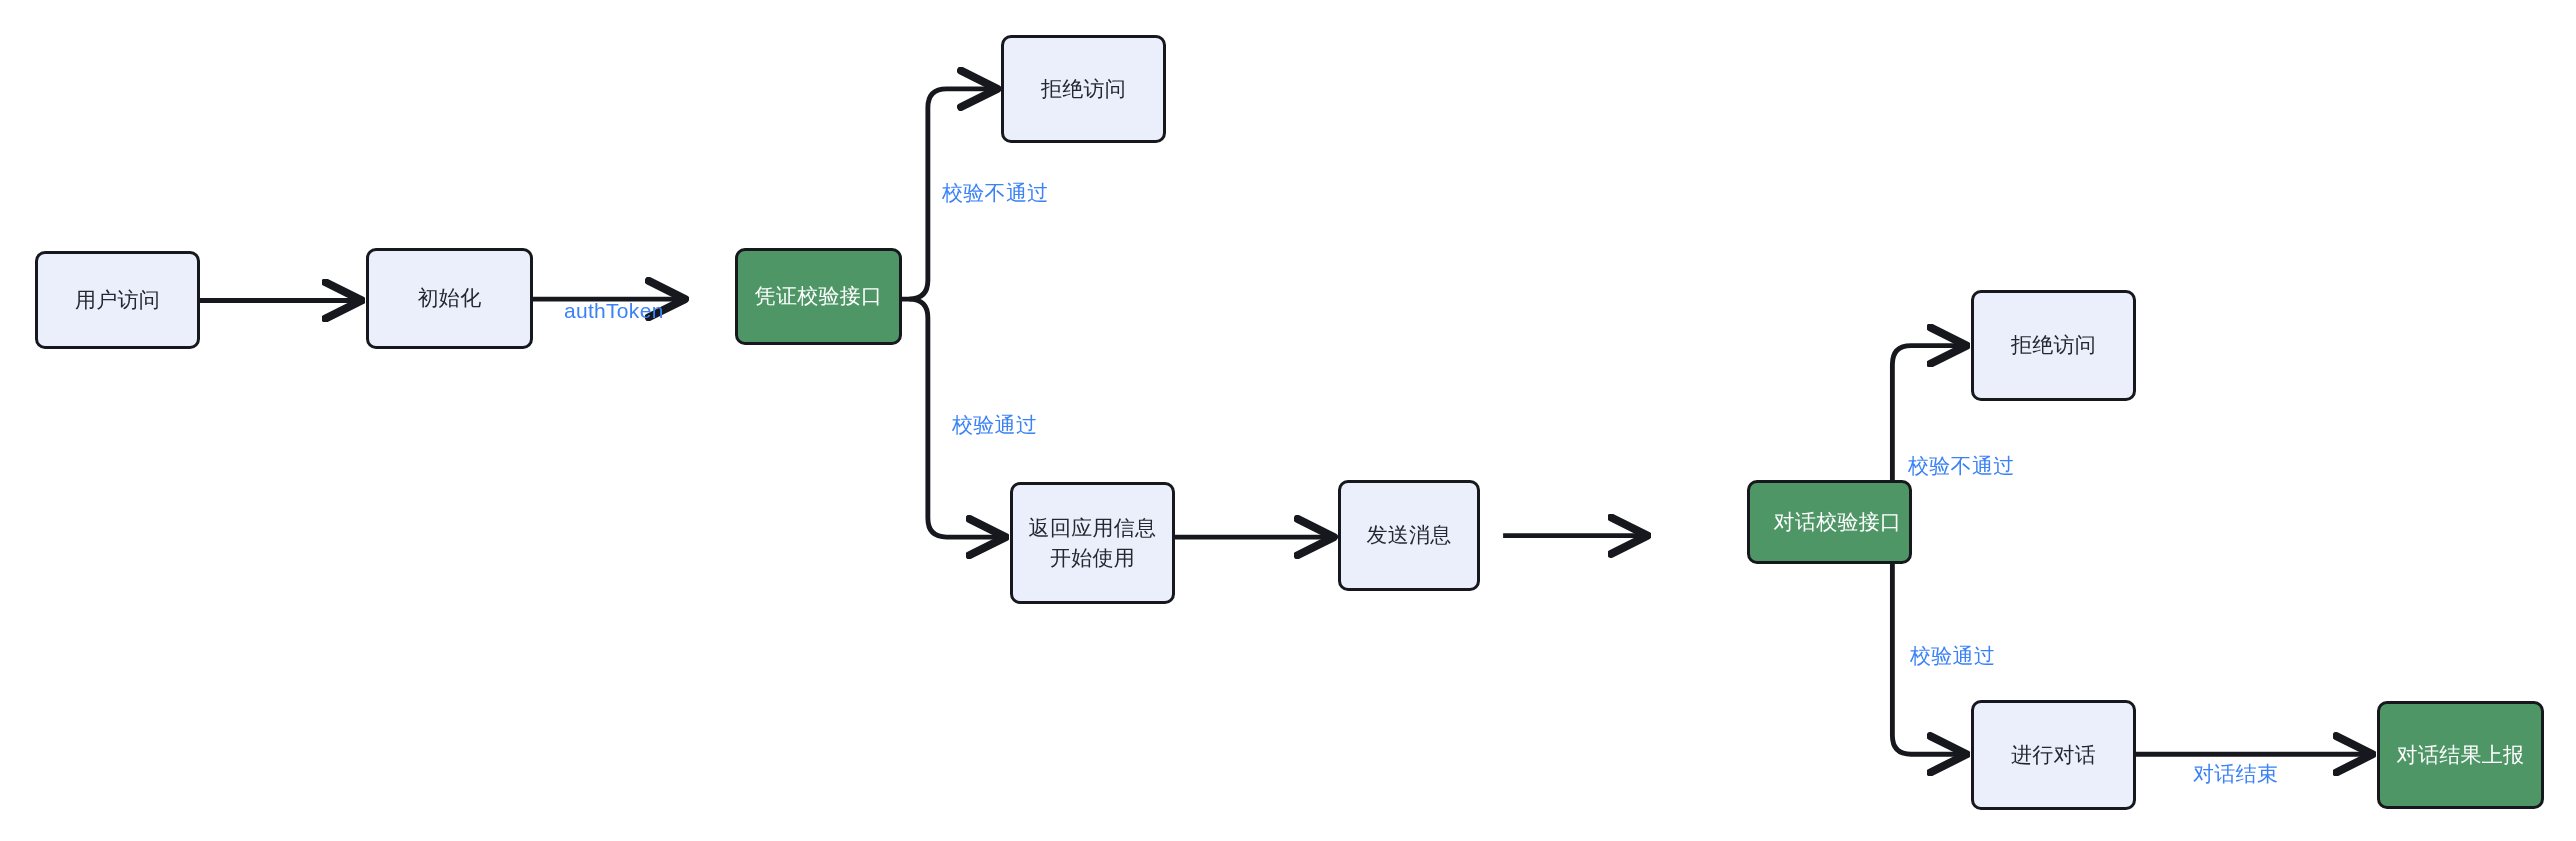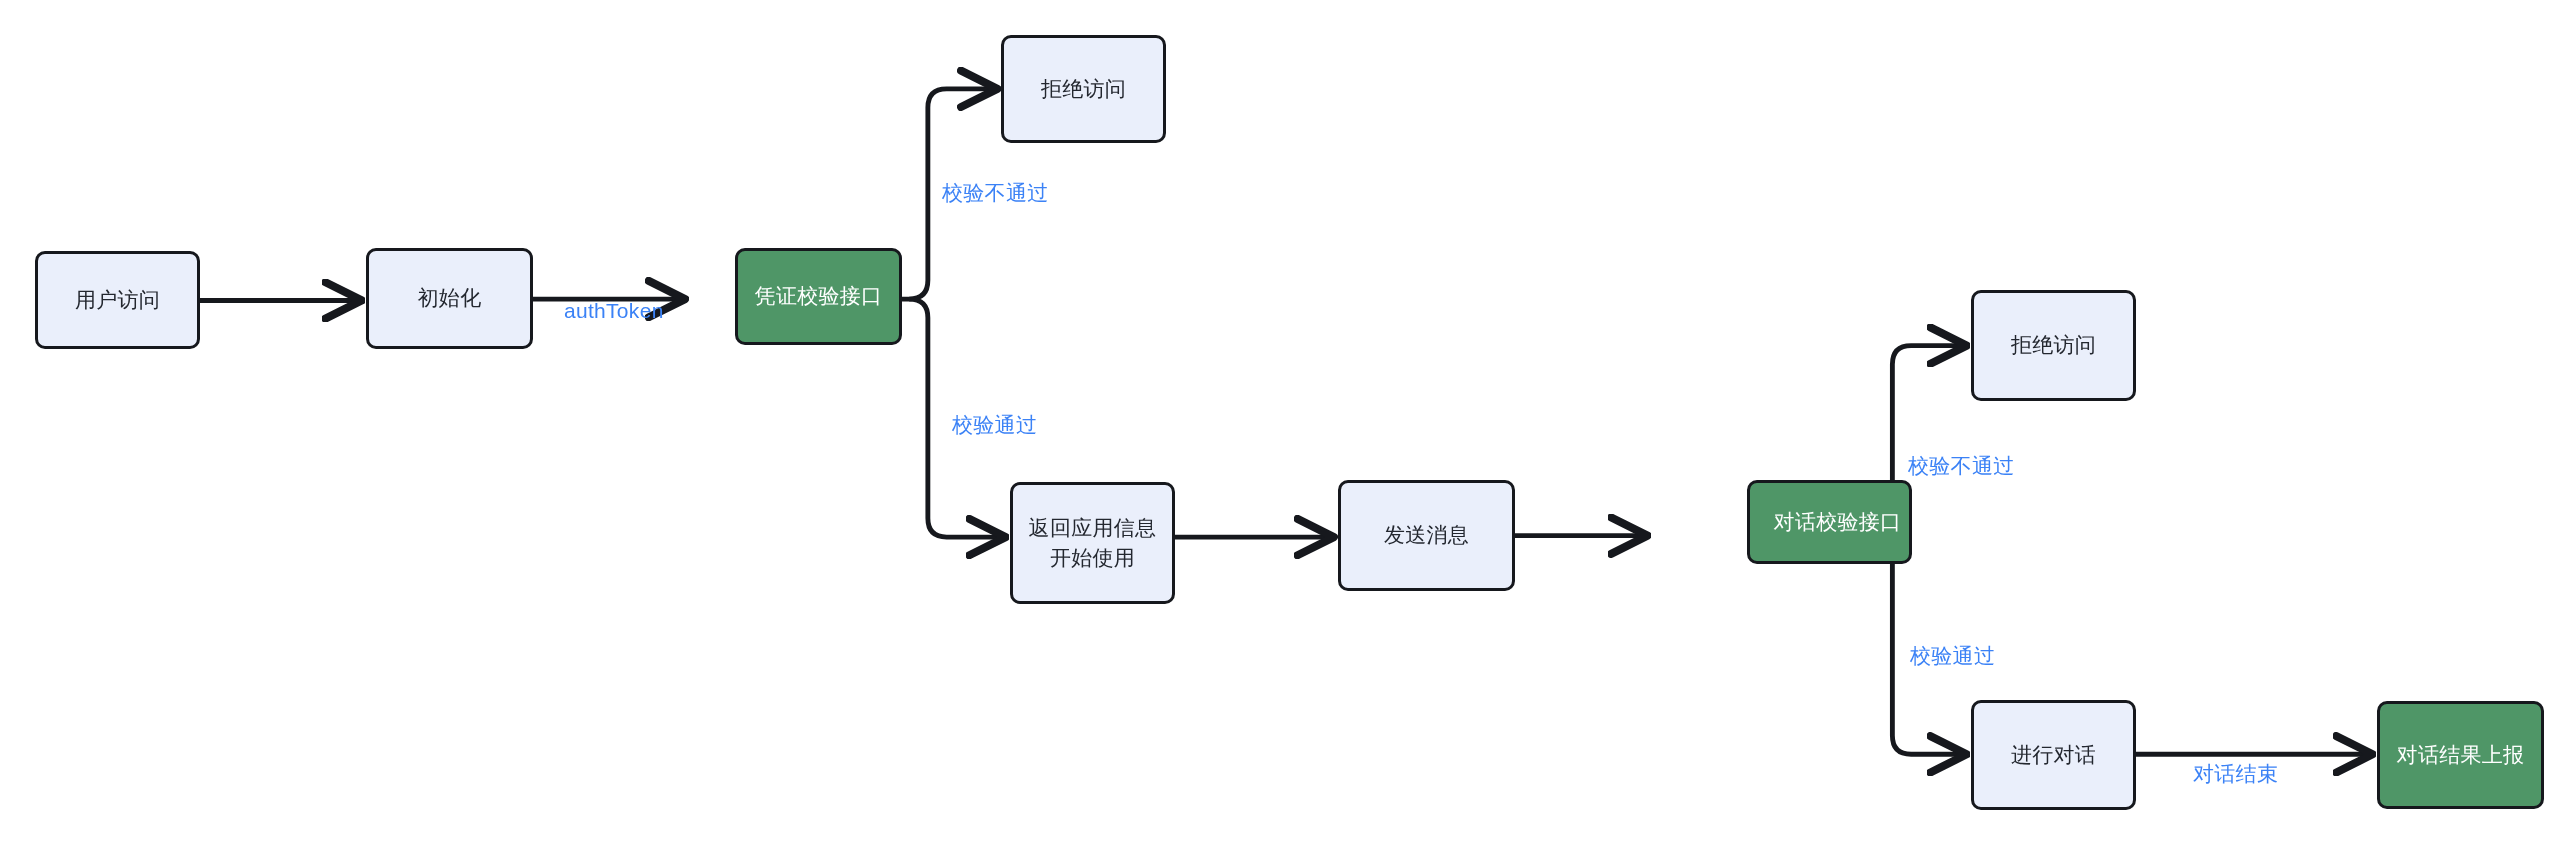--- a/index.html
+++ b/index.html
@@ -94,21 +94,21 @@
       <path d="M 3078 1087 L 3414 1087" marker-end="url(#arrow)"></path>
     </g>
   </svg>
 
   <div class="node fill-blue" style="left:35px;  top:251px;  width:165px; height:98px;justify-content:center;"><span>用户访问</span></div>
   <div class="node fill-blue" style="left:366px; top:248px;  width:167px; height:101px;"><span>初始化</span></div>
   <div class="node fill-green" style="left:689px; top:248px;  width:167px; height:97px;margin-left:46px;"><span>凭证校验接口</span></div>
   <div class="node fill-blue" style="left:1001px;top:35px;   width:165px; height:108px;"><span>拒绝访问</span></div>
   <div class="node fill-blue" style="left:1010px;top:482px;  width:165px; height:122px;"><span>返回应用信息
 开始使用</span></div>
-  <div class="node fill-blue" style="left:1338px;top:480px;  width:177px; height:111px;"><span>发送消息</span></div>
+  <div class="node fill-blue" style="left:1338px;top:480px;  width:142px; height:111px;"><span>发送消息</span></div>
   <div class="node fill-green" style="left:1747px;top:480px;  width:165px; height:84px;padding-left:16px;"><span>对话校验接口</span></div>
   <div class="node fill-blue" style="left:1971px;top:290px;  width:165px; height:111px;"><span>拒绝访问</span></div>
   <div class="node fill-blue" style="left:1971px;top:700px; width:165px; height:110px;"><span>进行对话</span></div>
   <div class="node fill-green" style="left:2377px;top:701px; width:167px; height:108px;"><span>对话结果上报</span></div>
 
   <div class="edge-label" style="left:564px;  top:275px;margin-top:24px;">authToken</div>
   <div class="edge-label" style="left:942px; top:179px;">校验不通过</div>
   <div class="edge-label" style="left:952px; top:411px;">校验通过</div>
   <div class="edge-label" style="left:1908px; top:452px;">校验不通过</div>
   <div class="edge-label" style="left:1910px; top:642px;">校验通过</div>

